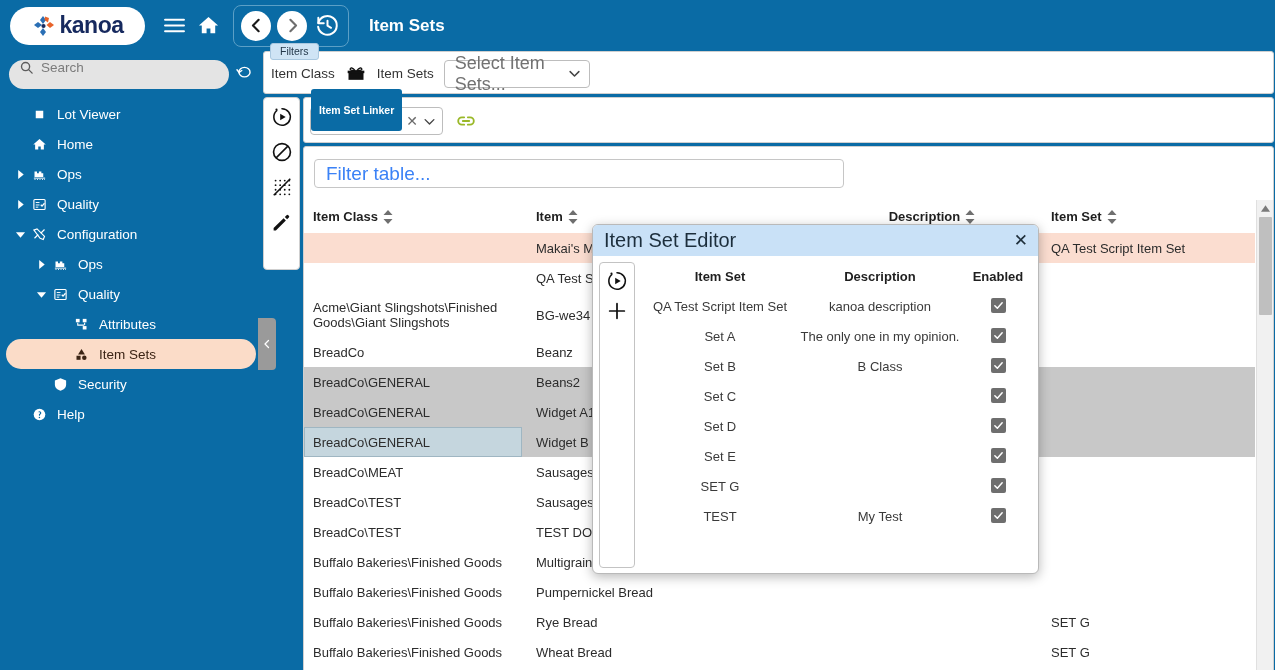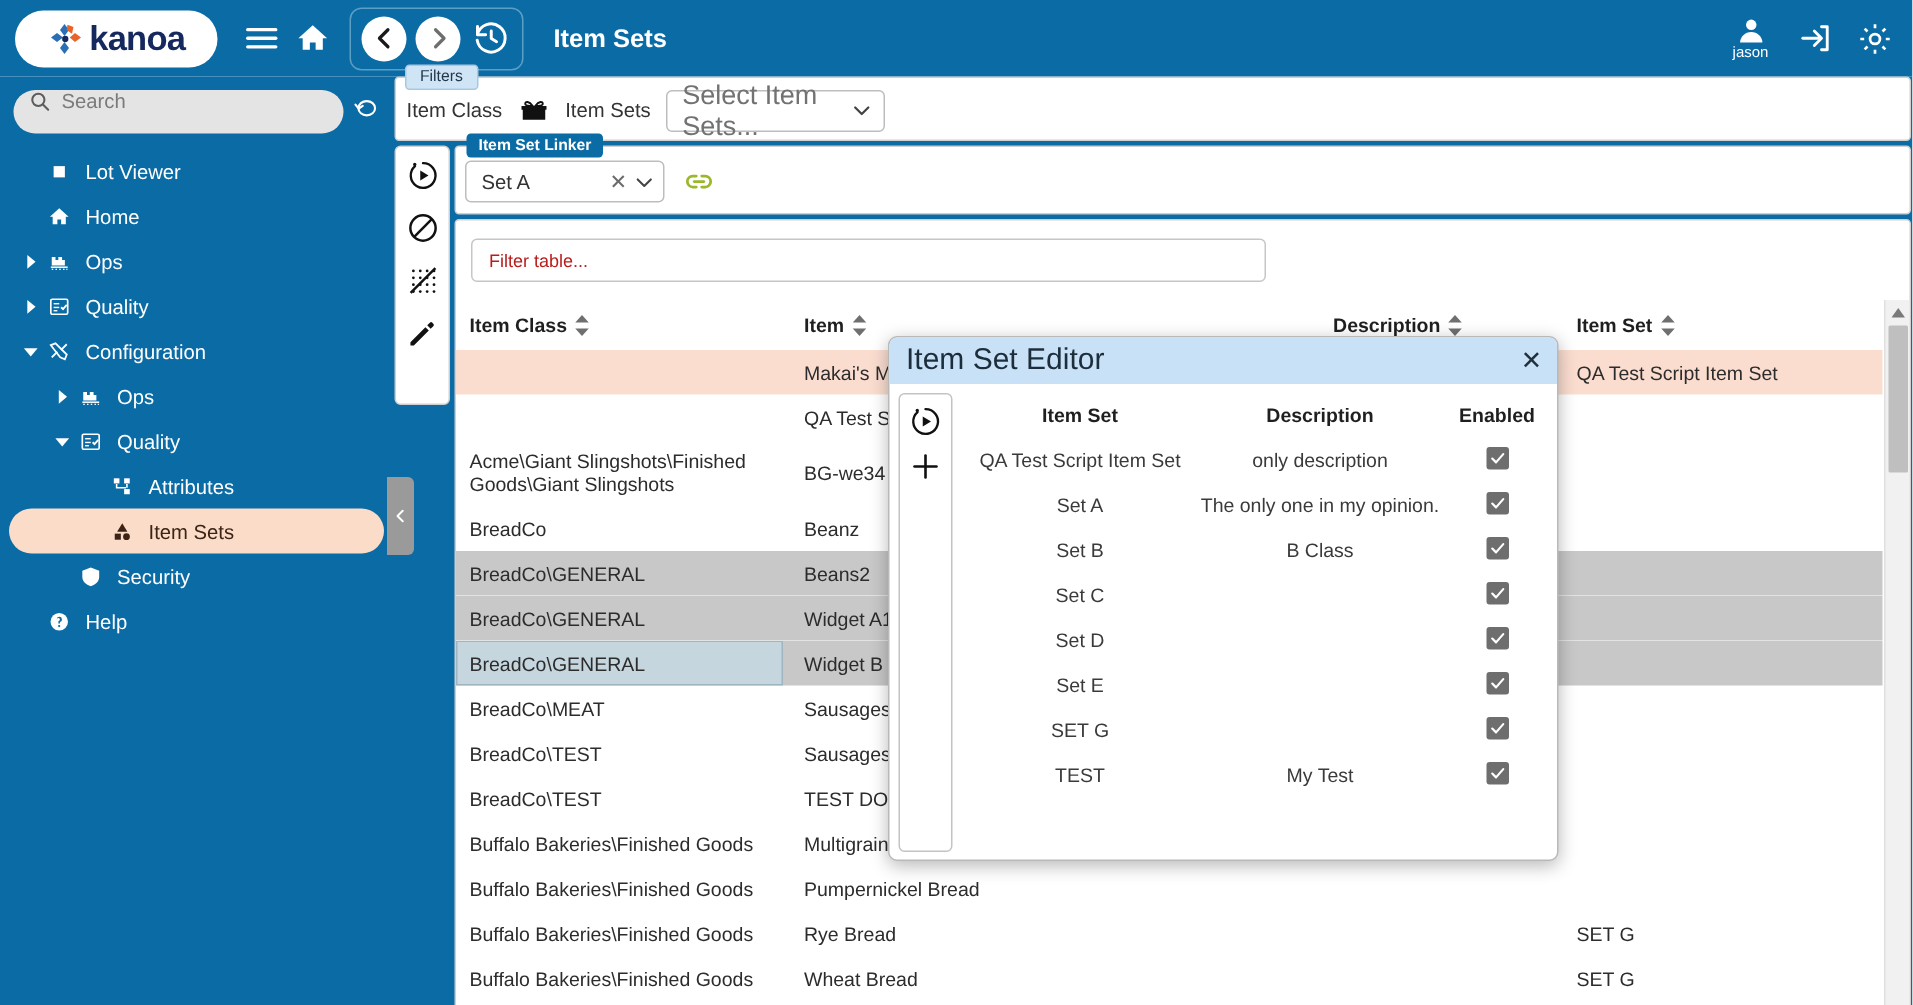--- a/index.html
+++ b/index.html
@@ -121,21 +121,21 @@
   }
   .vtool-ic { width: 26px; height: 26px; display: flex; align-items: center; justify-content: center; cursor: pointer; color:#1a1a1a;}
 
   .linker-panel {
     position: absolute; left: 41px; top: 46px; width: 971px; height: 46px;
     background: #ffffff; border: 1px solid #cfcfcf; border-radius: 3px;
   }
   .chip-dark {
     position: absolute; left: 7px; top: -9px;
     background: #0a6ba5; color: #ffffff; font-size: 10.5px; font-weight: bold;
-    padding: 2px 8px; border-radius: 3px;
+    padding: 15px 8px; border-radius: 3px;
   }
   .linker-row { display:flex; align-items:center; height:46px; padding-left:6px; gap:12px; }
   .setsel {
     width: 133px; height: 28px; border: 1px solid #bdbdbd; border-radius: 4px;
     display: flex; align-items: center; padding: 0 5px 0 10px; background:#fff;
     cursor: pointer;
   }
   .setsel-val { font-size: 13.5px; color: #333; flex: 1; }
   .setsel-x { color: #6b6b6b; font-size: 14px; padding: 0 4px; cursor:pointer; }
   .link-ic { color: #9ab828; cursor: pointer; display:flex; }
@@ -143,21 +143,21 @@
   .table-panel {
     position: absolute; left: 41px; top: 95px; width: 971px; height: 575px;
     background: #ffffff; border: 1px solid #cfcfcf; border-radius: 3px;
     overflow: hidden;
   }
   .filter-table-input {
     margin: 12px 0 0 10px; width: 530px; height: 29px;
     border: 1px solid #c6c6c6; border-radius: 4px;
     display: flex; align-items: center; padding-left: 11px;
   }
-  .fti-ph { color: #b91c1c; font-size: 12px; }
+  .fti-ph { color: #3b82f6; font-size: 19px; }
 
   table.grid { width: 100%; border-collapse: collapse; table-layout: fixed; }
   .grid th {
     font-size: 13px; font-weight: bold; color: #1f1f1f;
     height: 33px; vertical-align: middle; padding: 0;
   }
   .th-inner { display: flex; align-items: center; justify-content: center; gap: 5px; }
   .grid td {
     font-size: 13px; color: #2c2c2c; height: 30px; padding: 0 6px;
     vertical-align: middle; white-space: nowrap; overflow: hidden;
@@ -263,42 +263,20 @@
         <svg width="25" height="25" viewBox="0 0 24 24" fill="none" stroke="#fff" stroke-width="1.9" stroke-linecap="round" stroke-linejoin="round">
           <path d="M3.2 9.5 A9 9 0 1 1 3 13.2"></path>
             <polyline points="3.2,4.5 3.2,9.8 8.4,9.8"></polyline>
             <polyline points="12,7.4 12,12.2 15.4,14.2"></polyline>
         </svg>
       </div>
     </div>
 
     <div class="page-title">Item Sets</div>
 
-    <div class="topbar-right">
-      <div class="user-block">
-        <svg width="21" height="21" viewBox="0 0 24 24" fill="#fff">
-            <circle cx="12" cy="7.5" r="4"></circle>
-            <path d="M3.5 21 a8.5 8 0 0 1 17 0 z"></path>
-          </svg>
-        <span class="user-name">jason</span>
-      </div>
-      <div class="hdr-icon-btn">
-        <svg width="23" height="23" viewBox="0 0 24 24" fill="none" stroke="#fff" stroke-width="2" stroke-linecap="round" stroke-linejoin="round">
-          <line x1="3" y1="12" x2="15" y2="12"></line>
-            <polyline points="11,7 16,12 11,17"></polyline>
-            <polyline points="16,4 20,4 20,20 16,20"></polyline>
-        </svg>
-      </div>
-      <div class="hdr-icon-btn">
-        <svg width="24" height="24" viewBox="0 0 24 24" fill="none" stroke="#fff" stroke-width="1.8">
-          <circle cx="12" cy="12" r="3.3"></circle>
-          <path d="M12 2.2 v2.6 M12 19.2 v2.6 M2.2 12 h2.6 M19.2 12 h2.6 M5.1 5.1 l1.9 1.9 M17 17 l1.9 1.9 M18.9 5.1 L17 7 M7 17 l-1.9 1.9"></path>
-        </svg>
-      </div>
-    </div>
   </div>
 
   <div class="sidebar">
     <div class="search-row">
       <div class="search-box">
         <span style="display:flex;">
           <svg width="15" height="15" viewBox="0 0 24 24" fill="none" stroke="#5c5c5c" stroke-width="2.2" stroke-linecap="round">
               <circle cx="10.5" cy="10.5" r="6.5"></circle>
               <line x1="15.4" y1="15.4" x2="21" y2="21"></line>
             </svg>
@@ -747,21 +725,21 @@
           <thead>
               <tr id="mgrid-head">
                 <th class="mc-set"><span>Item Set</span></th>
                 <th class="mc-desc"><span>Description</span></th>
                 <th class="mc-en"><span>Enabled</span></th>
               </tr>
             </thead>
           <tbody id="mgrid-body">
               <tr>
                 <td class="mc-set">QA Test Script Item Set</td>
-                <td class="mc-desc">only description</td>
+                <td class="mc-desc">kanoa description</td>
                 <td class="mc-en"><span class="cbx">
                     <svg width="11" height="11" viewBox="0 0 24 24" fill="none" stroke="#fff" stroke-width="3.2" stroke-linecap="round" stroke-linejoin="round">
                       <polyline points="4,12.5 9.5,18 20,6"></polyline>
                     </svg>
                   </span></td>
               </tr>
               <tr>
                 <td class="mc-set">Set A</td>
                 <td class="mc-desc">The only one in my opinion.</td>
                 <td class="mc-en"><span class="cbx">

